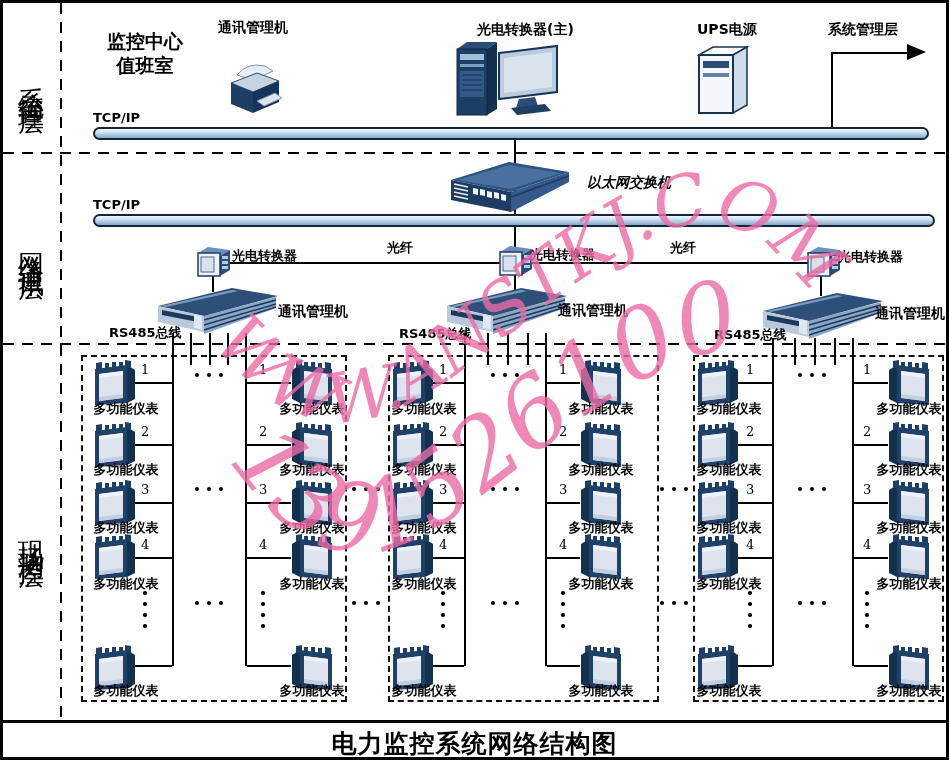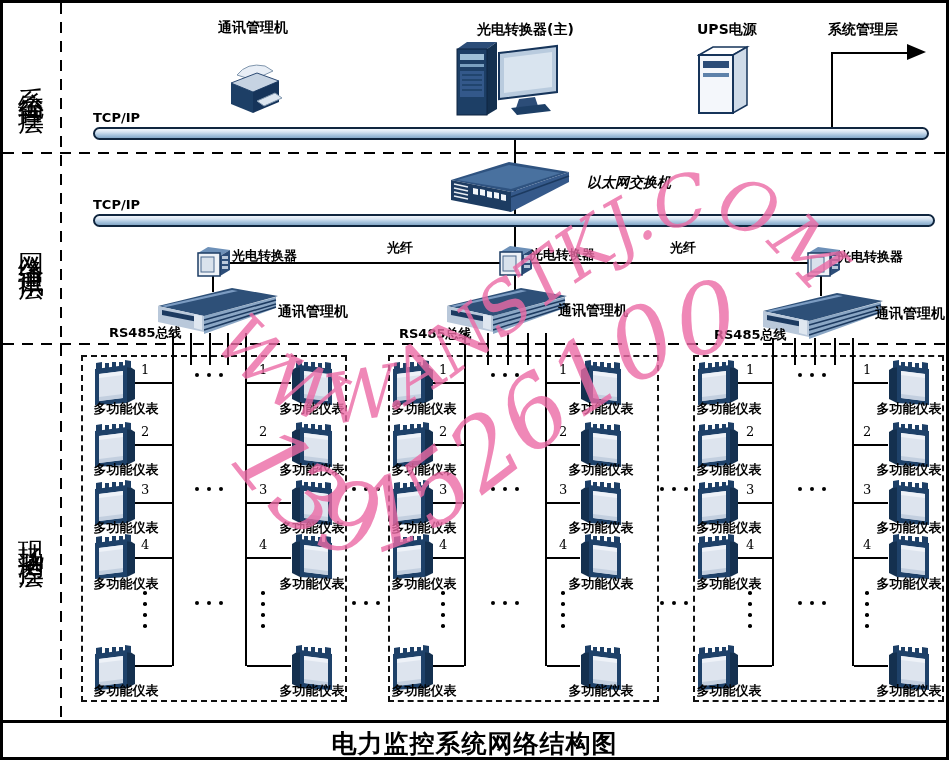--- a/index.html
+++ b/index.html
@@ -43,20 +43,24 @@
 <div id="canvas">
 
   <div class="vdash" style="left:57px;top:0;height:717px;"></div>
   <div class="hdash" style="left:0;top:149px;width:949px;"></div>
   <div class="hdash" style="left:0;top:340px;width:949px;"></div>
 
   <div class="sidebar-label" style="top:8px;height:140px;">系统管理层</div>
   <div class="sidebar-label" style="top:164px;height:160px;">网络通讯层</div>
   <div class="sidebar-label" style="top:448px;height:168px;">现场测控层</div>
 
+  <div class="room">
+    <div>监控中心</div>
+    <div>值班室</div>
+  </div>
 
   <div class="lbl" style="left:215px;top:16px;">通讯管理机</div>
   <div class="icon" style="left:220px;top:58px;">
     <svg width="60" height="58" viewBox="0 0 60 58">
       <path d="M14,14 Q24,1 42,5 L50,10 L30,19 L14,14 Z" fill="#e8eef6" stroke="#8096ad" stroke-width="1"></path>
       <polygon points="8,22 34,12 56,20 30,31" fill="#c6d3e2" stroke="#2c4a73" stroke-width="1"></polygon>
       <polygon points="8,22 30,31 30,52 8,43" fill="#1d3f66"></polygon>
       <polygon points="30,31 56,20 56,41 30,52" fill="#16345a"></polygon>
       <polygon points="34,40 52,32 59,37 41,45" fill="#dde6f0" stroke="#8096ad" stroke-width="1"></polygon>
     </svg>

